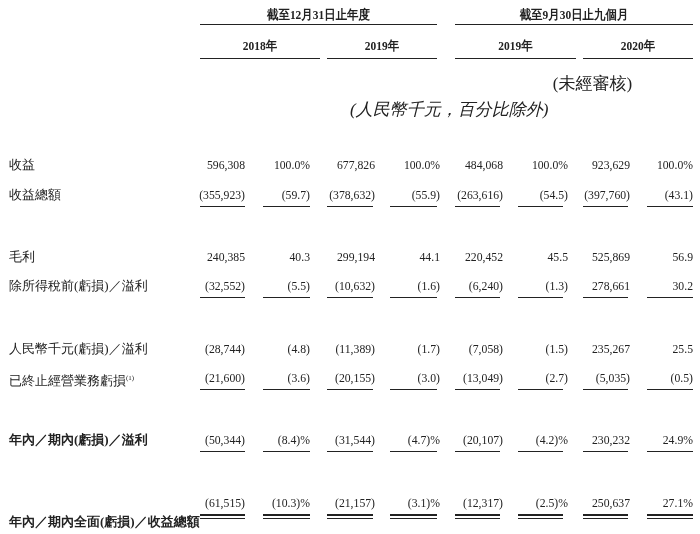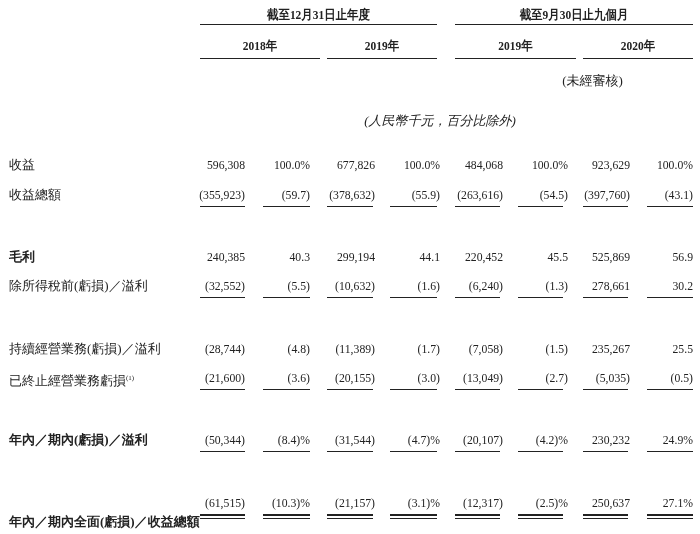--- a/index.html
+++ b/index.html
@@ -29,21 +29,21 @@
       text-align: center;
       white-space: nowrap;
       transform: scaleX(0.88);
     }
     .hline {
       position: absolute;
       height: 1px;
       background: #222222;
     }
     .note {
-      font-size: 13px;
+      font-size: 17px;
       white-space: nowrap;
       text-align: center;
     }
     .italic { font-style: italic; }
     .row-label {
       position: absolute;
       left: 9px;
       font-size: 13px;
       white-space: nowrap;
       line-height: 16px;
@@ -87,21 +87,21 @@
 <div class="abs year" style="left:327px; top:37px; width:110px;">2019年</div>
 <div class="hline" style="left:327px; top:58px; width:110px;"></div>
 
 <div class="abs year" style="left:455px; top:37px; width:121px;">2019年</div>
 <div class="hline" style="left:455px; top:58px; width:121px;"></div>
 
 <div class="abs year" style="left:583px; top:37px; width:110px;">2020年</div>
 <div class="hline" style="left:583px; top:58px; width:110px;"></div>
 
 <div class="abs note" style="left:540px; top:72px; width:105px;">(未經審核)</div>
-<div class="abs note italic" style="left:350px; top:112px; width:180px;">(人民幣千元，百分比除外)</div>
+<div class="abs note italic" style="left:350px; top:98px; width:180px;">(人民幣千元，百分比除外)</div>
 
 <div id="table-body">
     <div class="row-label" style="top: 157px;"><span>收益</span></div>
     <div class="cell" style="top: 157px; left: 165px; width: 80px;">596,308</div>
     <div class="cell" style="top: 157px; left: 230px; width: 80px;">100.0%</div>
     <div class="cell" style="top: 157px; left: 295px; width: 80px;">677,826</div>
     <div class="cell" style="top: 157px; left: 360px; width: 80px;">100.0%</div>
     <div class="cell" style="top: 157px; left: 423px; width: 80px;">484,068</div>
     <div class="cell" style="top: 157px; left: 488px; width: 80px;">100.0%</div>
     <div class="cell" style="top: 157px; left: 550px; width: 80px;">923,629</div>
@@ -116,21 +116,21 @@
     <div class="cell" style="top: 187px; left: 360px; width: 80px;">(55.9)</div>
     <div class="uline" style="left: 390px; width: 47px; top: 206px;"></div>
     <div class="cell" style="top: 187px; left: 423px; width: 80px;">(263,616)</div>
     <div class="uline" style="left: 455px; width: 45px; top: 206px;"></div>
     <div class="cell" style="top: 187px; left: 488px; width: 80px;">(54.5)</div>
     <div class="uline" style="left: 518px; width: 45px; top: 206px;"></div>
     <div class="cell" style="top: 187px; left: 550px; width: 80px;">(397,760)</div>
     <div class="uline" style="left: 583px; width: 45px; top: 206px;"></div>
     <div class="cell" style="top: 187px; left: 613px; width: 80px;">(43.1)</div>
     <div class="uline" style="left: 647px; width: 46px; top: 206px;"></div>
-    <div class="row-label" style="top: 249px; font-weight: bold;"><span>毛利</span></div>
+    <div class="row-label" style="top: 249px;"><span>毛利</span></div>
     <div class="cell" style="top: 249px; left: 165px; width: 80px;">240,385</div>
     <div class="cell" style="top: 249px; left: 230px; width: 80px;">40.3</div>
     <div class="cell" style="top: 249px; left: 295px; width: 80px;">299,194</div>
     <div class="cell" style="top: 249px; left: 360px; width: 80px;">44.1</div>
     <div class="cell" style="top: 249px; left: 423px; width: 80px;">220,452</div>
     <div class="cell" style="top: 249px; left: 488px; width: 80px;">45.5</div>
     <div class="cell" style="top: 249px; left: 550px; width: 80px;">525,869</div>
     <div class="cell" style="top: 249px; left: 613px; width: 80px;">56.9</div>
     <div class="row-label" style="top: 278px;"><span>除所得稅前(虧損)／溢利</span></div>
     <div class="cell" style="top: 278px; left: 165px; width: 80px;">(32,552)</div>
@@ -142,21 +142,21 @@
     <div class="cell" style="top: 278px; left: 360px; width: 80px;">(1.6)</div>
     <div class="uline" style="left: 390px; width: 47px; top: 297px;"></div>
     <div class="cell" style="top: 278px; left: 423px; width: 80px;">(6,240)</div>
     <div class="uline" style="left: 455px; width: 45px; top: 297px;"></div>
     <div class="cell" style="top: 278px; left: 488px; width: 80px;">(1.3)</div>
     <div class="uline" style="left: 518px; width: 45px; top: 297px;"></div>
     <div class="cell" style="top: 278px; left: 550px; width: 80px;">278,661</div>
     <div class="uline" style="left: 583px; width: 45px; top: 297px;"></div>
     <div class="cell" style="top: 278px; left: 613px; width: 80px;">30.2</div>
     <div class="uline" style="left: 647px; width: 46px; top: 297px;"></div>
-    <div class="row-label" style="top: 341px;"><span>持續經營業務(虧損)／溢利</span></div>
+    <div class="row-label" style="top: 341px;"><span>人民幣千元(虧損)／溢利</span></div>
     <div class="cell" style="top: 341px; left: 165px; width: 80px;">(28,744)</div>
     <div class="cell" style="top: 341px; left: 230px; width: 80px;">(4.8)</div>
     <div class="cell" style="top: 341px; left: 295px; width: 80px;">(11,389)</div>
     <div class="cell" style="top: 341px; left: 360px; width: 80px;">(1.7)</div>
     <div class="cell" style="top: 341px; left: 423px; width: 80px;">(7,058)</div>
     <div class="cell" style="top: 341px; left: 488px; width: 80px;">(1.5)</div>
     <div class="cell" style="top: 341px; left: 550px; width: 80px;">235,267</div>
     <div class="cell" style="top: 341px; left: 613px; width: 80px;">25.5</div>
     <div class="row-label" style="top: 370px;"><span>已終止經營業務虧損</span><sup>(1)</sup></div>
     <div class="cell" style="top: 370px; left: 165px; width: 80px;">(21,600)</div>

